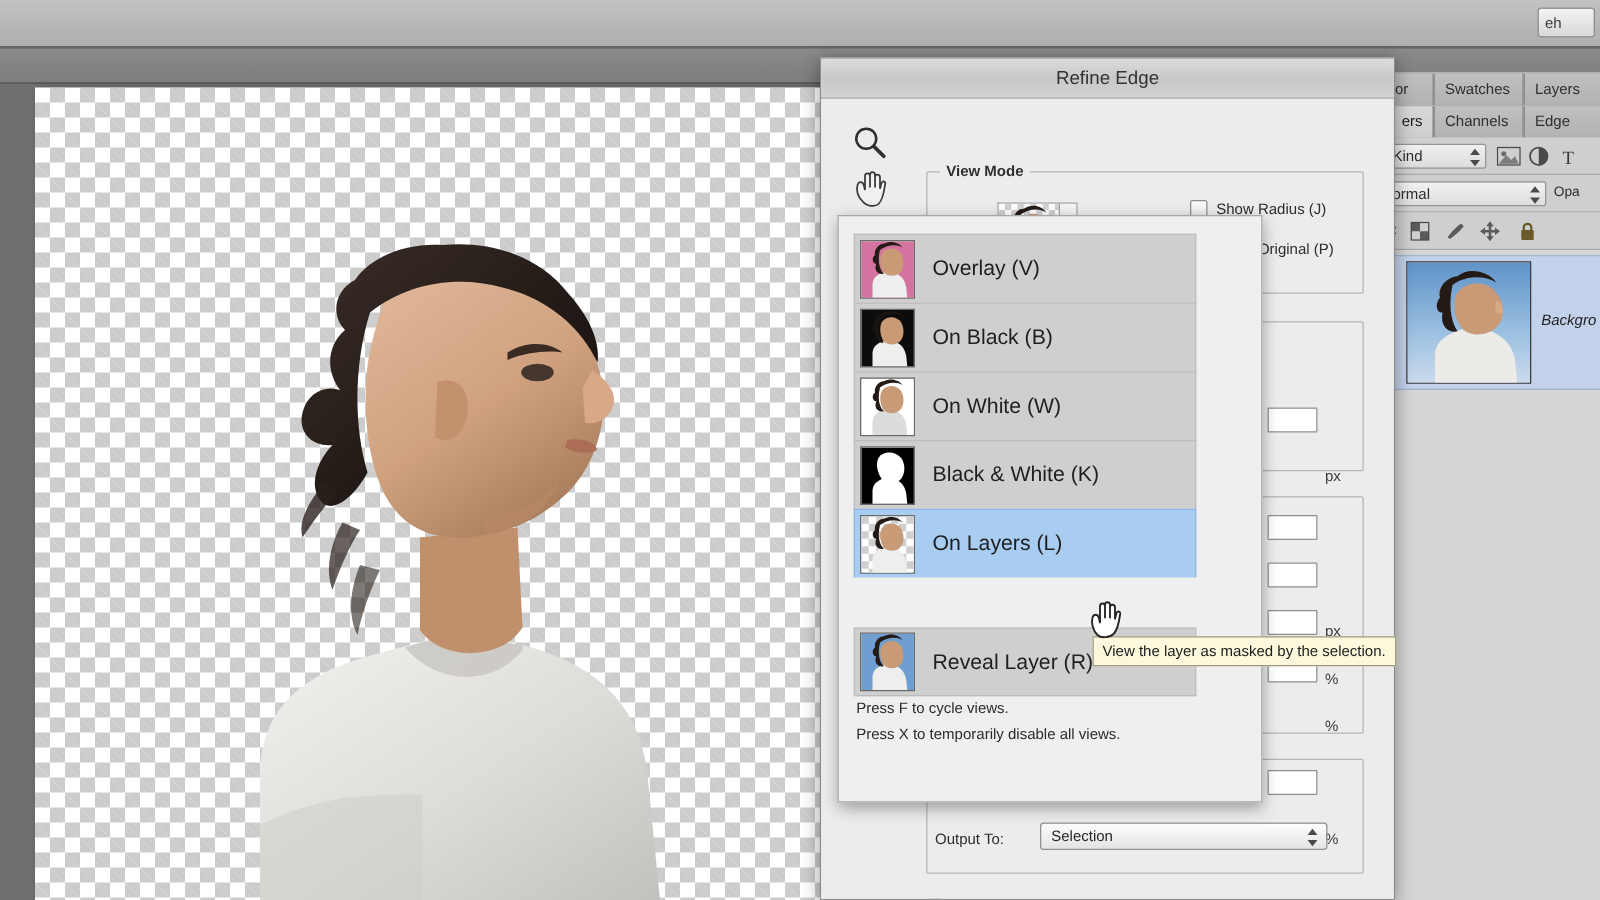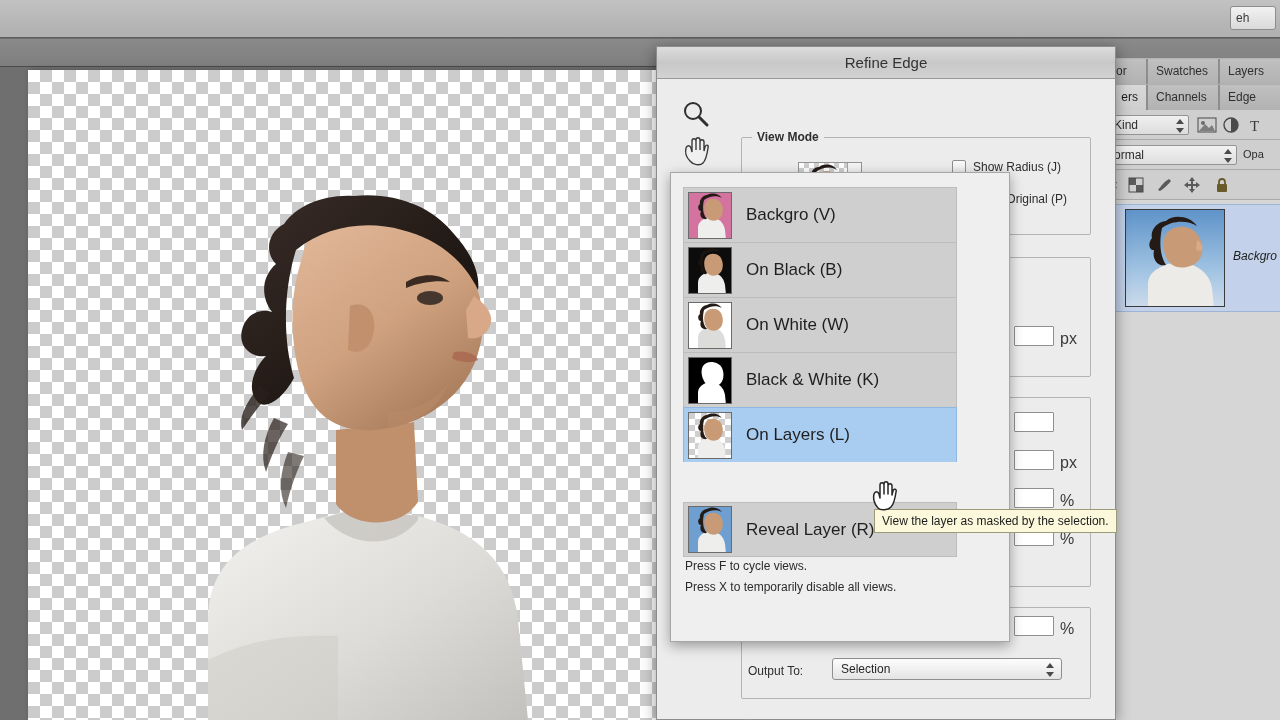--- a/index.html
+++ b/index.html
@@ -179,21 +179,21 @@
   }
 
   .grp-edge{ left:84px; top:178px; width:350px; height:120px; }
   .grp-adjust{ left:84px; top:318px; width:350px; height:190px; }
   .grp-output{ left:84px; top:528px; width:350px; height:92px; }
 
   .field{
     position:absolute; width:40px; height:20px;
     border:1px solid #8f8f8f; background:#fff; border-radius:1px;
   }
-  .unit{ position:absolute; font-size:16px; color:#3a3a3a; }
+  .unit{ position:absolute; font-size:12px; color:#3a3a3a;margin-top:44px; }
   .slider-track{
     position:absolute; height:4px; background:linear-gradient(180deg,#b9b9b9,#d6d6d6);
     border:1px solid #a2a2a2; border-radius:2px;
   }
   .row-lbl{ position:absolute; font-size:12px; color:#2d2d2d; white-space:nowrap; }
 
   .output-sel{
     position:absolute; left:90px; top:8px; width:230px; height:22px;
     background: linear-gradient(180deg,#fdfdfd,#e4e4e4);
     border:1px solid #8f8f8f; border-radius:3px;
@@ -512,21 +512,21 @@
 
       <div class="mi">
         <span class="mi-thumb">
           <svg viewBox="0 0 44 47" width="44" height="47" preserveAspectRatio="none">
             <rect width="44" height="47" fill="#d4739f"></rect>
             <path d="M9 47 L9 35 C9 30 12 27 17 25 L23 24 L28 26 C33 28 35 32 36 37 L37 47 Z" fill="#eeeeec"></path>
             <path d="M17 9 C21 4 29 5 32 10 C35 16 34 22 31 25 C27 29 21 28 18 25 C15 21 14 13 17 9 Z" fill="#c89a76"></path>
             <path d="M15 7 C13 15 14 22 18 26 C13 27 10 23 12 18 C9 18 8 13 11 11 C10 7 14 2 18 2 C24 -1 30 1 33 5 C28 2 20 3 15 7 Z" fill="#241a16"></path>
           </svg>
         </span>
-        <span class="mi-label">Backgro (V)</span>
+        <span class="mi-label">Overlay (V)</span>
       </div>
 
       <div class="mi">
         <span class="mi-thumb">
           <svg viewBox="0 0 44 47" width="44" height="47" preserveAspectRatio="none">
             <rect width="44" height="47" fill="#0c0c0c"></rect>
             <path d="M9 47 L9 35 C9 30 12 27 17 25 L23 24 L28 26 C33 28 35 32 36 37 L37 47 Z" fill="#eeeeec"></path>
             <path d="M17 9 C21 4 29 5 32 10 C35 16 34 22 31 25 C27 29 21 28 18 25 C15 21 14 13 17 9 Z" fill="#c89a76"></path>
             <path d="M15 7 C13 15 14 22 18 26 C13 27 10 23 12 18 C9 18 8 13 11 11 C10 7 14 2 18 2 C24 -1 30 1 33 5 C28 2 20 3 15 7 Z" fill="#1a1410"></path>
           </svg>

